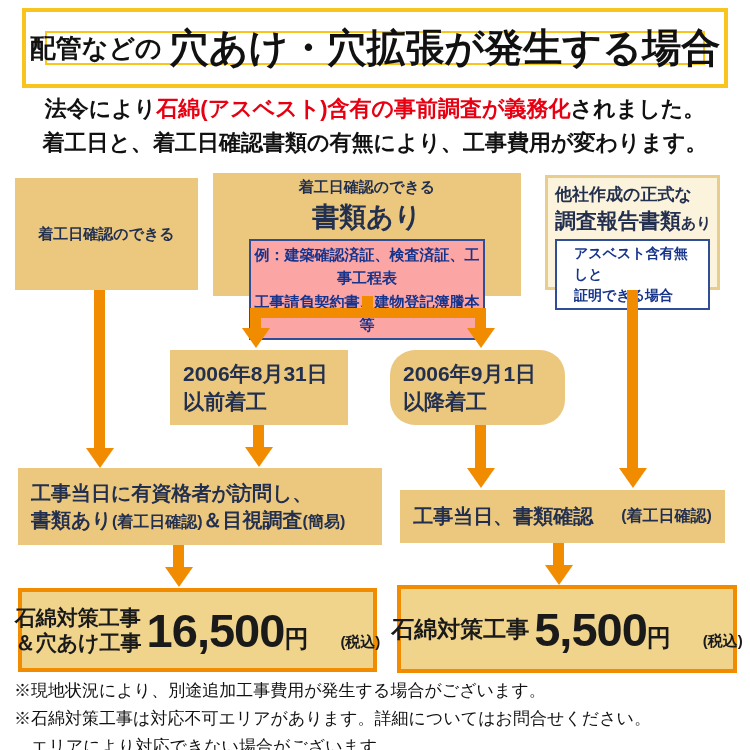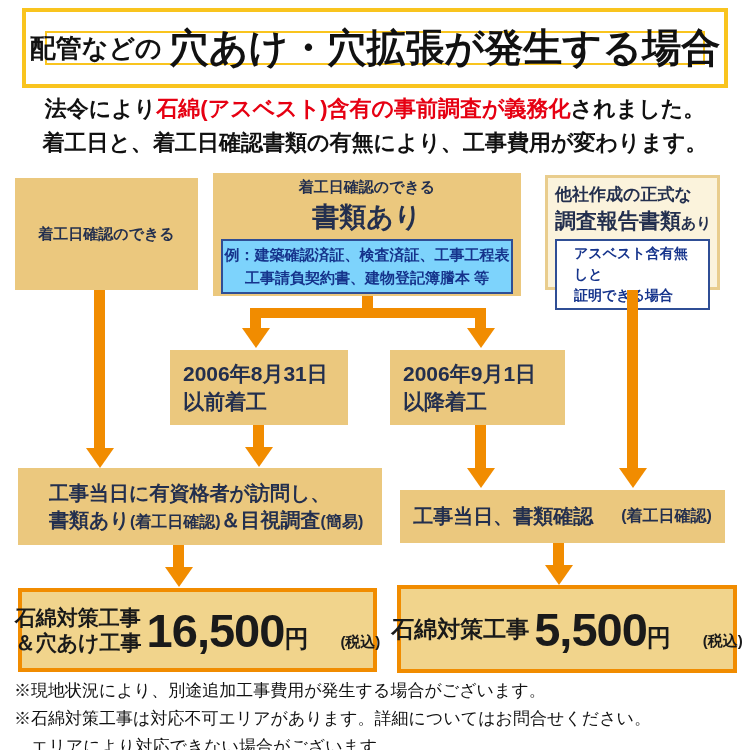--- a/index.html
+++ b/index.html
@@ -26,35 +26,35 @@
   .red{color:var(--c-red);}
 
   .tan{background:var(--c-tan);}
 
   
   .no-docs{left:15px;top:178px;width:183px;height:112px;display:flex;flex-direction:column;align-items:center;justify-content:center;color:var(--c-navy);}
   .box-small{font-size:15px;font-weight:bold;}
   .box-big{font-size:27px;font-weight:bold;margin-top:2px;}
 
   .has-docs{left:213px;top:173px;width:308px;height:123px;display:flex;flex-direction:column;align-items:center;padding-top:5px;color:var(--c-navy);}
-  .examples{margin-top:4px;width:292px;background:#7dd3fc;border:2px solid var(--c-blue_border);color:var(--c-blue);font-size:15px;font-weight:bold;text-align:center;line-height:1.55;padding:2px 0;box-sizing:border-box;}
+  .examples{margin-top:4px;width:236px;background:#fca5a5;border:2px solid var(--c-blue_border);color:var(--c-blue);font-size:15px;font-weight:bold;text-align:center;line-height:1.55;padding:2px 0;box-sizing:border-box;}
 
   .other-report{left:545px;top:175px;width:175px;height:115px;background:var(--c-cream);border:3px solid var(--c-cream_border);padding:5px 7px;color:var(--c-navy);}
   .or-line1{font-size:17px;font-weight:bold;white-space:nowrap;}
   .or-line2{font-size:21px;font-weight:bold;margin-top:1px;white-space:nowrap;}
   .or-suffix{font-size:15px;}
   .or-note{margin-top:4px;background:#fff;border:2px solid var(--c-blue_border);color:var(--c-blue);font-size:14px;font-weight:bold;line-height:1.5;padding:2px 17px;}
 
   
   .date-box{width:178px;height:75px;display:flex;flex-direction:column;justify-content:center;padding-left:13px;color:var(--c-navy);font-size:21px;font-weight:bold;line-height:1.3;}
   .date-before{left:170px;top:350px;}
-  .date-after{left:390px;top:350px;width:175px;}
+  .date-after{left:390px;top:350px;width:175px;border-radius:25px;}
 
   
-  .onsite-left{left:18px;top:468px;width:364px;height:77px;display:flex;flex-direction:column;justify-content:center;padding-left:31px;color:var(--c-navy);font-size:20px;font-weight:bold;line-height:1.35;white-space:nowrap;}
+  .onsite-left{left:18px;top:468px;width:364px;height:77px;display:flex;flex-direction:column;justify-content:center;padding-left:13px;color:var(--c-navy);font-size:20px;font-weight:bold;line-height:1.35;white-space:nowrap;}
   .small-paren{font-size:16px;}
   .onsite-right{left:400px;top:490px;width:325px;height:53px;display:flex;align-items:center;justify-content:center;color:var(--c-navy);font-size:20px;font-weight:bold;white-space:nowrap;gap:28px;}
 
   
   .price{border:4px solid var(--c-orange);background:var(--c-tan_light);display:flex;align-items:center;justify-content:center;color:var(--c-black);}
   .price-left{left:18px;top:588px;width:359px;height:84px;}
   .price-right{left:397px;top:585px;width:340px;height:88px;}
   .p-label2{font-size:21px;font-weight:bold;line-height:1.2;text-align:left;white-space:nowrap;}
   .p-label{font-size:23px;font-weight:bold;white-space:nowrap;}
   .p-group{display:flex;align-items:baseline;white-space:nowrap;}

